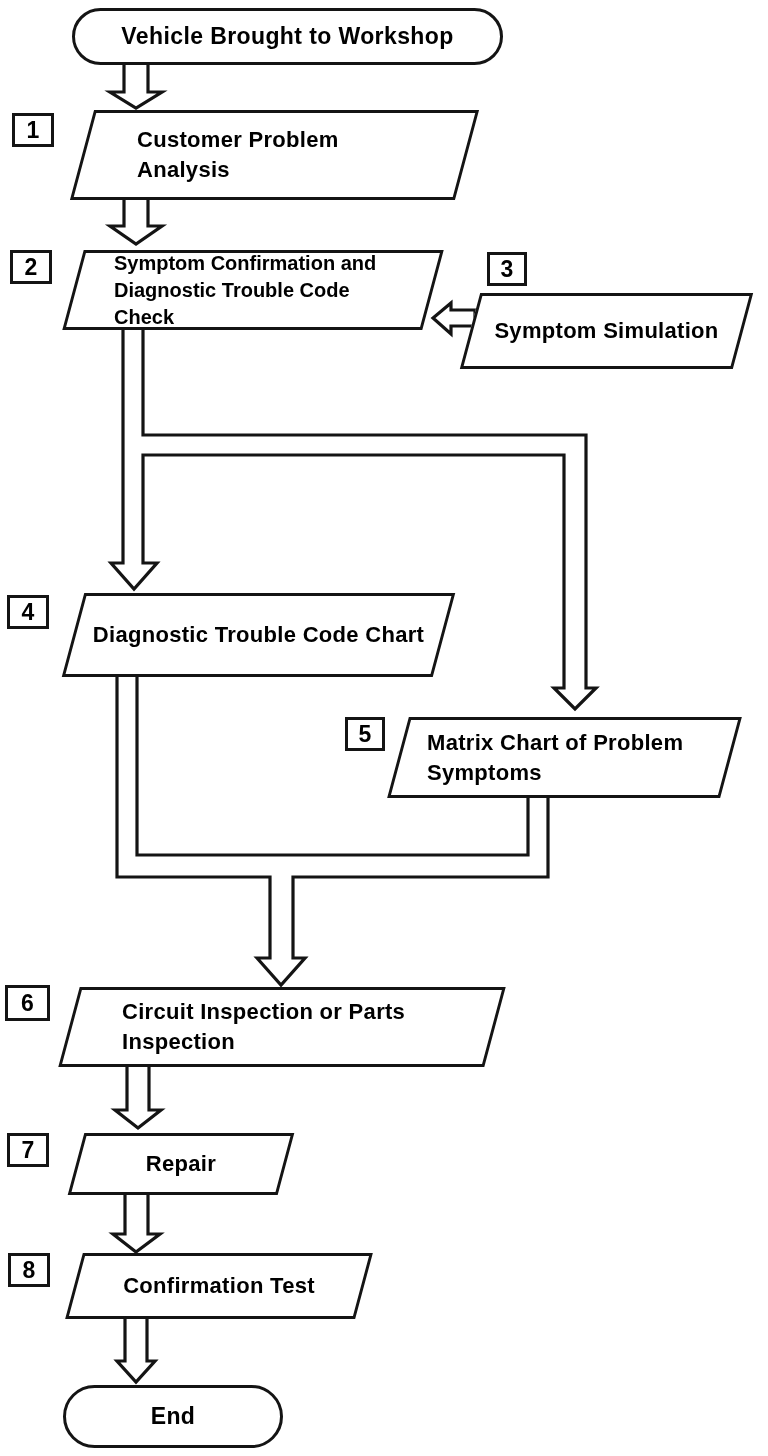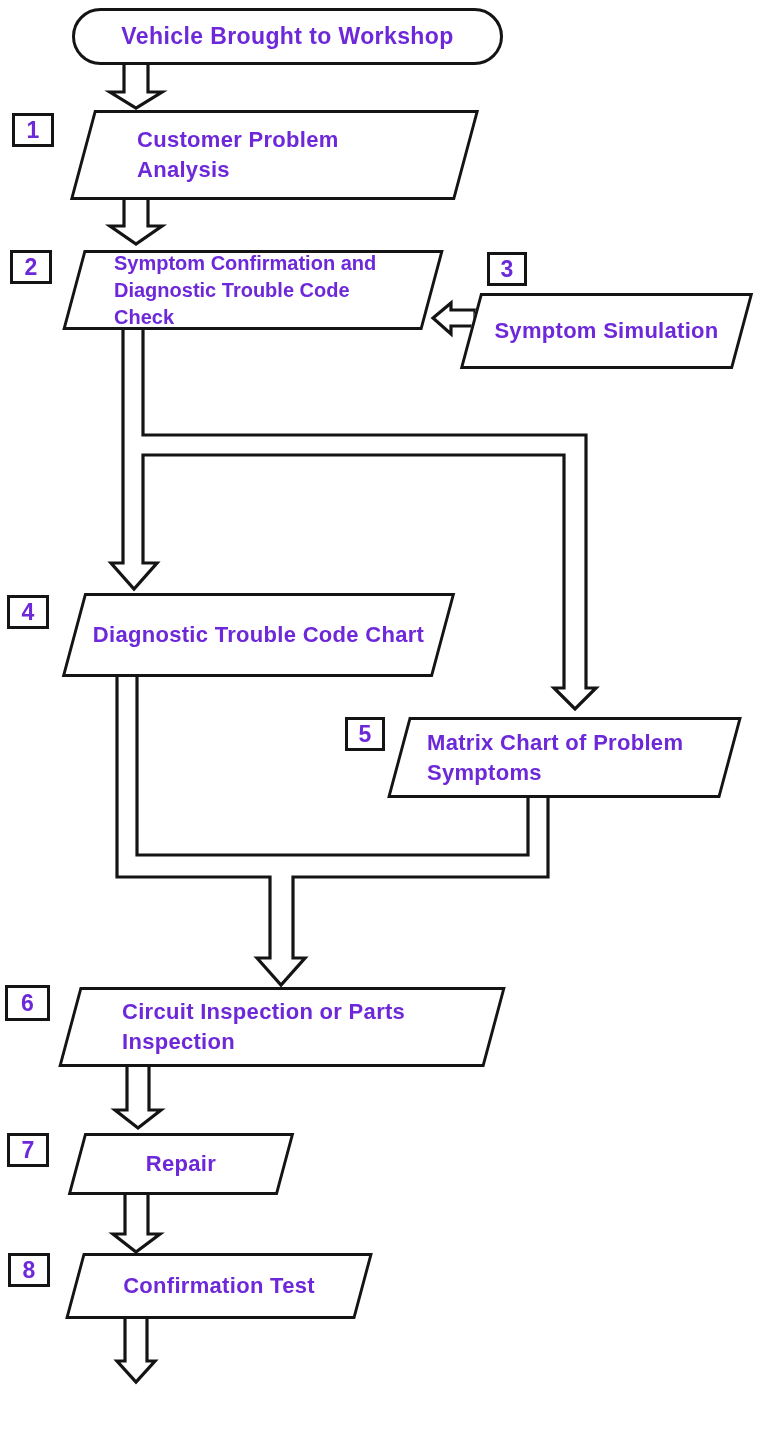--- a/index.html
+++ b/index.html
@@ -1,18 +1,18 @@
 <!DOCTYPE html>
 <html><head>
 <meta charset="utf-8">
 <style>
   html,body{margin:0;padding:0;background:#ffffff;}
   .stage{
     position:relative;width:768px;height:1456px;background:#ffffff;
-    font-family:"Liberation Sans",sans-serif;color:#6d28d9;overflow:hidden;
+    font-family:"Liberation Sans",sans-serif;color:#000000;overflow:hidden;
   }
   .connectors{position:absolute;left:0;top:0;z-index:1;}
   .connectors path{fill:#ffffff;stroke:#141414;stroke-width:3.2;stroke-linejoin:miter;}
   .numbox{
     position:absolute;z-index:3;width:42px;height:34px;box-sizing:border-box;
     border:3px solid #141414;background:#ffffff;
     display:flex;align-items:center;justify-content:center;
     font-weight:700;font-size:23px;
   }
   .term{
@@ -105,14 +105,17 @@
     </div>
   </div>
 
   <div class="numbox" style="left:8px;top:1253px;">8</div>
   <div class="para" style="left:74px;top:1253px;width:290px;height:66px;">
     <div class="pi center">
       <span>Confirmation Test</span>
     </div>
   </div>
 
+  <div class="term" style="left:63px;top:1385px;width:220px;height:63px;">
+    <span>End</span>
+  </div>
 
 </div>
 
 </body></html>

